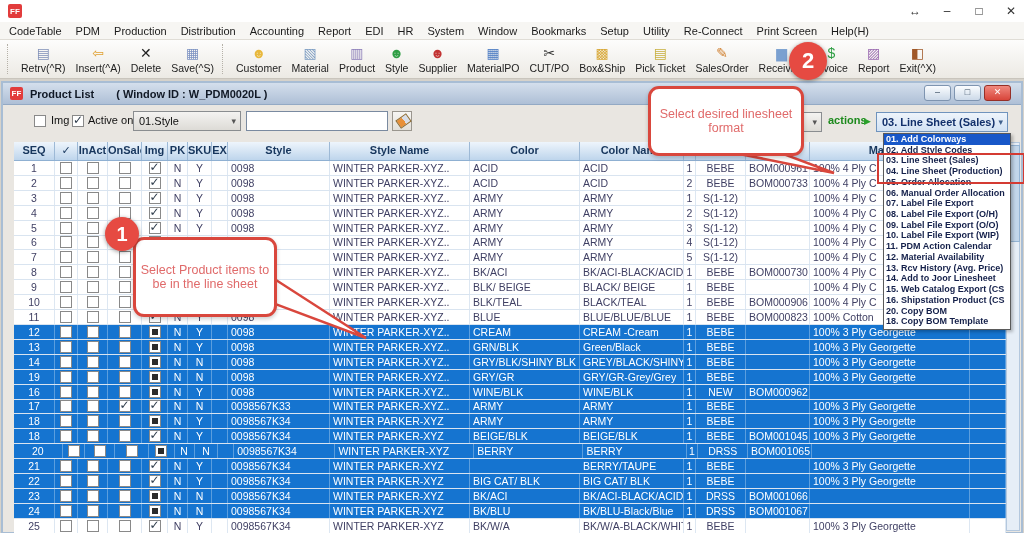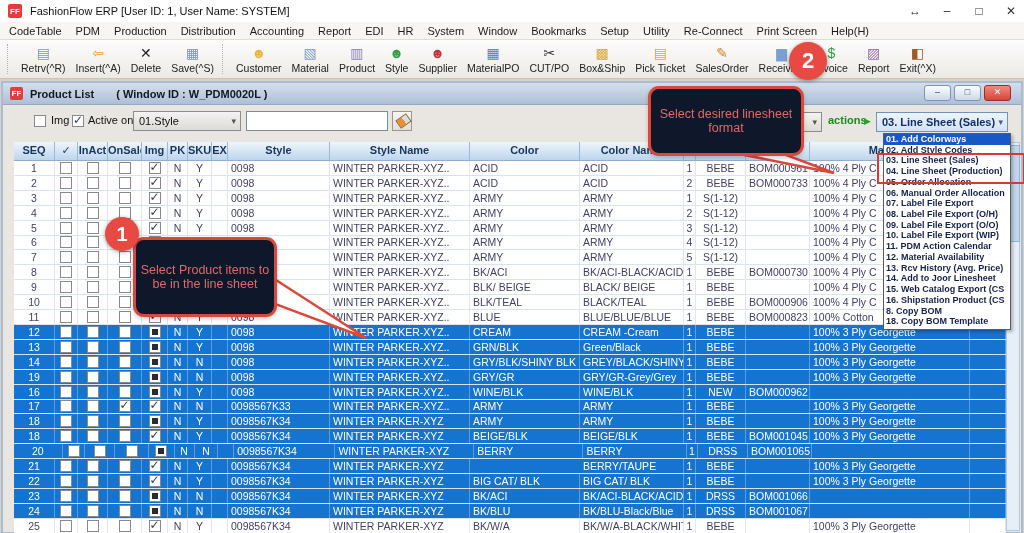--- a/index.html
+++ b/index.html
@@ -64,31 +64,30 @@
 
   
   .dd-list{position:absolute;left:883px;top:133px;width:126px;height:195px;background:#fff;border:1px solid #5a5a5a;z-index:10;box-shadow:2px 2px 3px rgba(0,0,0,.25);}
   .dd-item{height:10.72px;line-height:10.7px;font-size:9px;font-weight:bold;color:#14204a;white-space:nowrap;overflow:hidden;padding-left:2px;}
   .dd-item.on{background:#1857c8;color:#fff;}
 
   .redbox{position:absolute;left:877px;top:153px;width:144px;height:27px;border:2px solid #d43b33;z-index:20;}
 
   
   .anno-svg{position:absolute;left:0;top:0;width:1024px;height:533px;z-index:30;pointer-events:none;}
-  .callout{position:absolute;background:#0f172a;border:3px solid #d9473d;border-radius:11px;color:#e06a6a;font-size:12.5px;text-align:center;display:flex;align-items:center;justify-content:center;z-index:31;box-shadow:0 2px 4px rgba(0,0,0,.2);}
+  .callout{position:absolute;background:#ffffff;border:3px solid #d9473d;border-radius:11px;color:#e06a6a;font-size:12.5px;text-align:center;display:flex;align-items:center;justify-content:center;z-index:31;box-shadow:0 2px 4px rgba(0,0,0,.2);}
   .badge{position:absolute;background:#e64a42;color:#fff;font-weight:bold;border-radius:50%;display:flex;align-items:center;justify-content:center;z-index:32;box-shadow:0 1px 4px rgba(0,0,0,.4);}
 </style>
 </head>
 <body>
 
 <div id="stage">
 
   <div class="titlebar">
     <div class="app-logo">FF</div>
-    <span class="tb-title">FashionFlow ERP [User ID: 1, User Name: SYSTEM]</span>
     <div class="win-controls">
       <span>↔</span>
       <span>–</span>
       <span>□</span>
       <span>✕</span>
     </div>
   </div>
 
   <div class="menubar" id="menubar">
       <div class="mi">CodeTable</div>
@@ -932,21 +931,21 @@
       <div class="dd-item">07. Label File Export</div>
       <div class="dd-item">08. Label File Export (O/H)</div>
       <div class="dd-item">09. Label File Export (O/O)</div>
       <div class="dd-item">10. Label File Export (WIP)</div>
       <div class="dd-item">11. PDM Action Calendar</div>
       <div class="dd-item">12. Material Availability</div>
       <div class="dd-item">13. Rcv History (Avg. Price)</div>
       <div class="dd-item">14. Add to Joor Linesheet</div>
       <div class="dd-item">15. Web Catalog Export (CS</div>
       <div class="dd-item">16. Shipstation Product (CS</div>
-      <div class="dd-item">8. Copy BOM</div>
+      <div class="dd-item">20. Copy BOM</div>
       <div class="dd-item">18. Copy BOM Template</div>
     </div>
   <div class="redbox"></div>
 
   <svg class="anno-svg">
     <polygon points="238,290 276,280 366,338" fill="#ffffff" stroke="#d9473d" stroke-width="2.5"></polygon>
     <polygon points="700,146 762,146 834,173" fill="#ffffff" stroke="#d9473d" stroke-width="2.5"></polygon>
   </svg>
   <div class="callout" style="left:133px;top:237px;width:132px;height:68px;padding:3px;">Select Product items to be in the line sheet</div>
   <div class="callout" style="left:648px;top:86px;width:144px;height:58px;padding:3px;">

